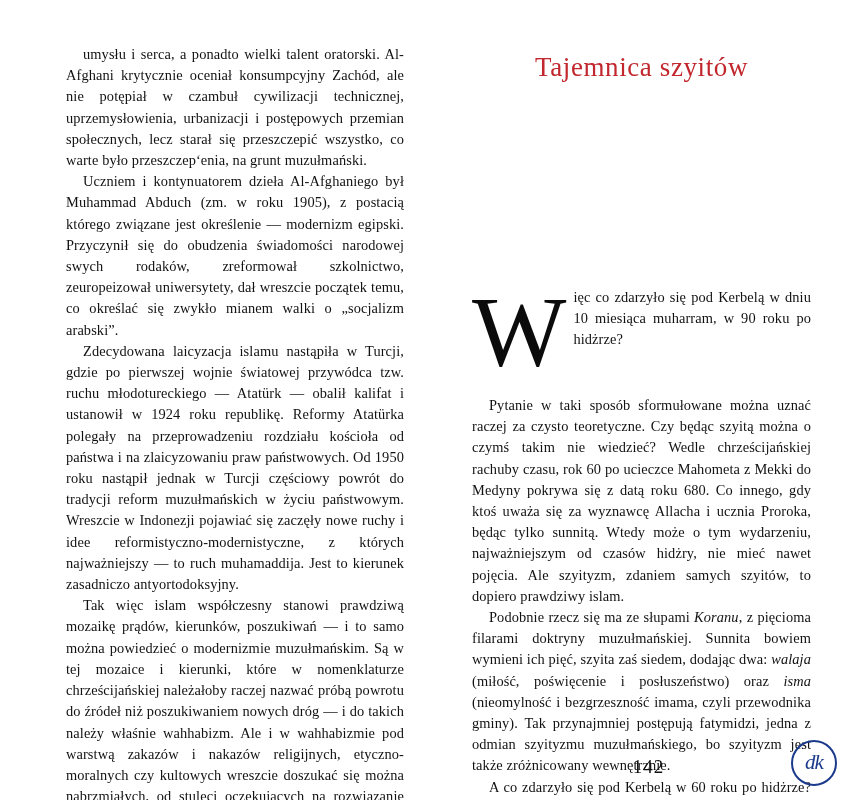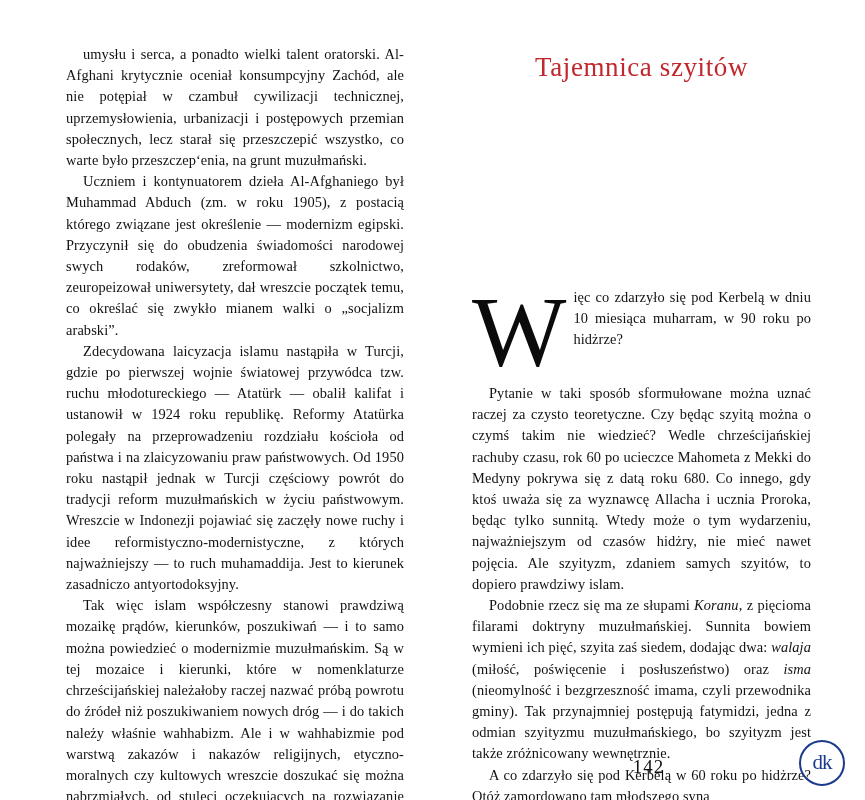--- a/index.html
+++ b/index.html
@@ -66,40 +66,41 @@
     line-height: 86px;
     margin: 2px 7px 0 0;
     font-family: "Liberation Serif", serif;
     font-weight: 400;
     color: #0b0b0b;
   }
   .dropcap-block p.first {
     text-indent: 0;
   }
   .after-drop {
-    margin-top: 0;
+    margin-top: 12px;
   }
   em {
     font-style: italic;
   }
   .folio {
     position: absolute;
     left: 0;
     right: 0;
     bottom: 22px;
     text-align: center;
     font-size: 19px;
     letter-spacing: 1px;
   }
   .logo {
     position: absolute;
-    right: 20px;
+    right: 28px;
     bottom: 14px;
     width: 46px;
     height: 46px;
+    font-style: italic;
   }
   .logo-circle {
     width: 46px;
     height: 46px;
     border: 2px solid #1b3a8c;
     border-radius: 50%;
     box-sizing: border-box;
     position: relative;
   }
   .logo-text {

